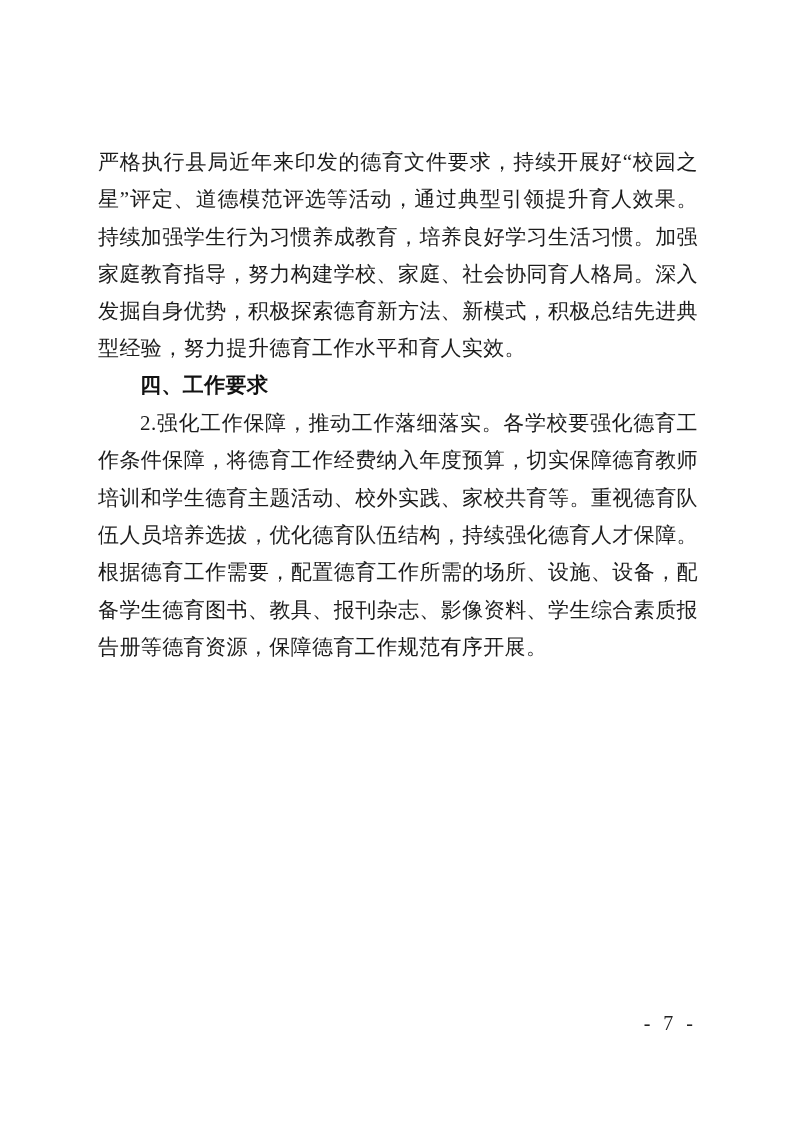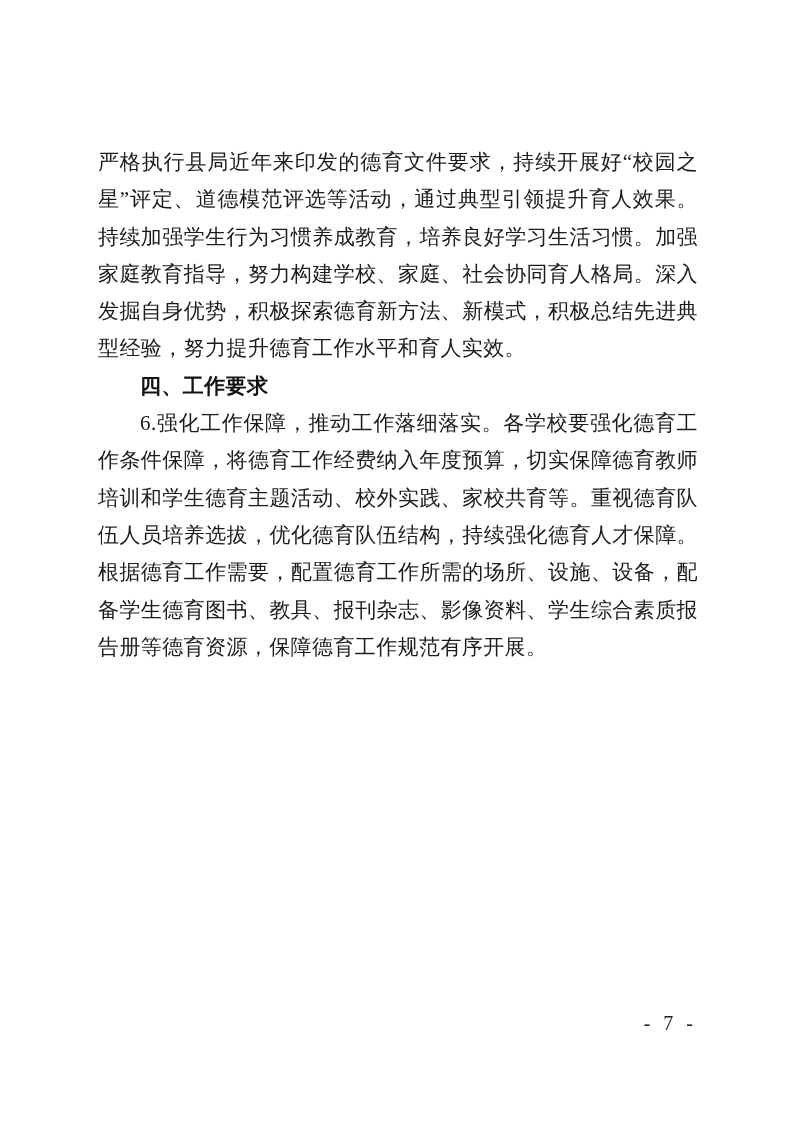--- a/index.html
+++ b/index.html
@@ -29,21 +29,21 @@
     line-height: 37.3px;
     text-align: justify;
     text-justify: inter-character;
     text-indent: 2em;
     color: #1c1c1c;
   }
   .para.no-indent {
     text-indent: 0;
   }
   .para.heading {
-    font-family: Liberation Serif, serif;
+    font-family: Liberation Mono, monospace;
     font-weight: 700;
     text-align: left;
     color: #111111;
   }
   .page-number {
     position: absolute;
     top: 1012px;
     right: 96px;
     font-size: 20px;
     letter-spacing: 4px;
@@ -52,17 +52,17 @@
     white-space: nowrap;
   }
 </style>
 </head>
 <body>
 
 <div class="page">
   <div class="content">
     <p class="para no-indent">严格执行县局近年来印发的德育文件要求，持续开展好“校园之星”评定、道德模范评选等活动，通过典型引领提升育人效果。持续加强学生行为习惯养成教育，培养良好学习生活习惯。加强家庭教育指导，努力构建学校、家庭、社会协同育人格局。深入发掘自身优势，积极探索德育新方法、新模式，积极总结先进典型经验，努力提升德育工作水平和育人实效。</p>
     <p class="para heading">四、工作要求</p>
-    <p class="para">6.强化工作保障，推动工作落细落实。各学校要强化德育工作条件保障，将德育工作经费纳入年度预算，切实保障德育教师培训和学生德育主题活动、校外实践、家校共育等。重视德育队伍人员培养选拔，优化德育队伍结构，持续强化德育人才保障。根据德育工作需要，配置德育工作所需的场所、设施、设备，配备学生德育图书、教具、报刊杂志、影像资料、学生综合素质报告册等德育资源，保障德育工作规范有序开展。</p>
+    <p class="para">2.强化工作保障，推动工作落细落实。各学校要强化德育工作条件保障，将德育工作经费纳入年度预算，切实保障德育教师培训和学生德育主题活动、校外实践、家校共育等。重视德育队伍人员培养选拔，优化德育队伍结构，持续强化德育人才保障。根据德育工作需要，配置德育工作所需的场所、设施、设备，配备学生德育图书、教具、报刊杂志、影像资料、学生综合素质报告册等德育资源，保障德育工作规范有序开展。</p>
   </div>
 
   <div class="page-number">- 7 -</div>
 </div>
 
 </body></html>

